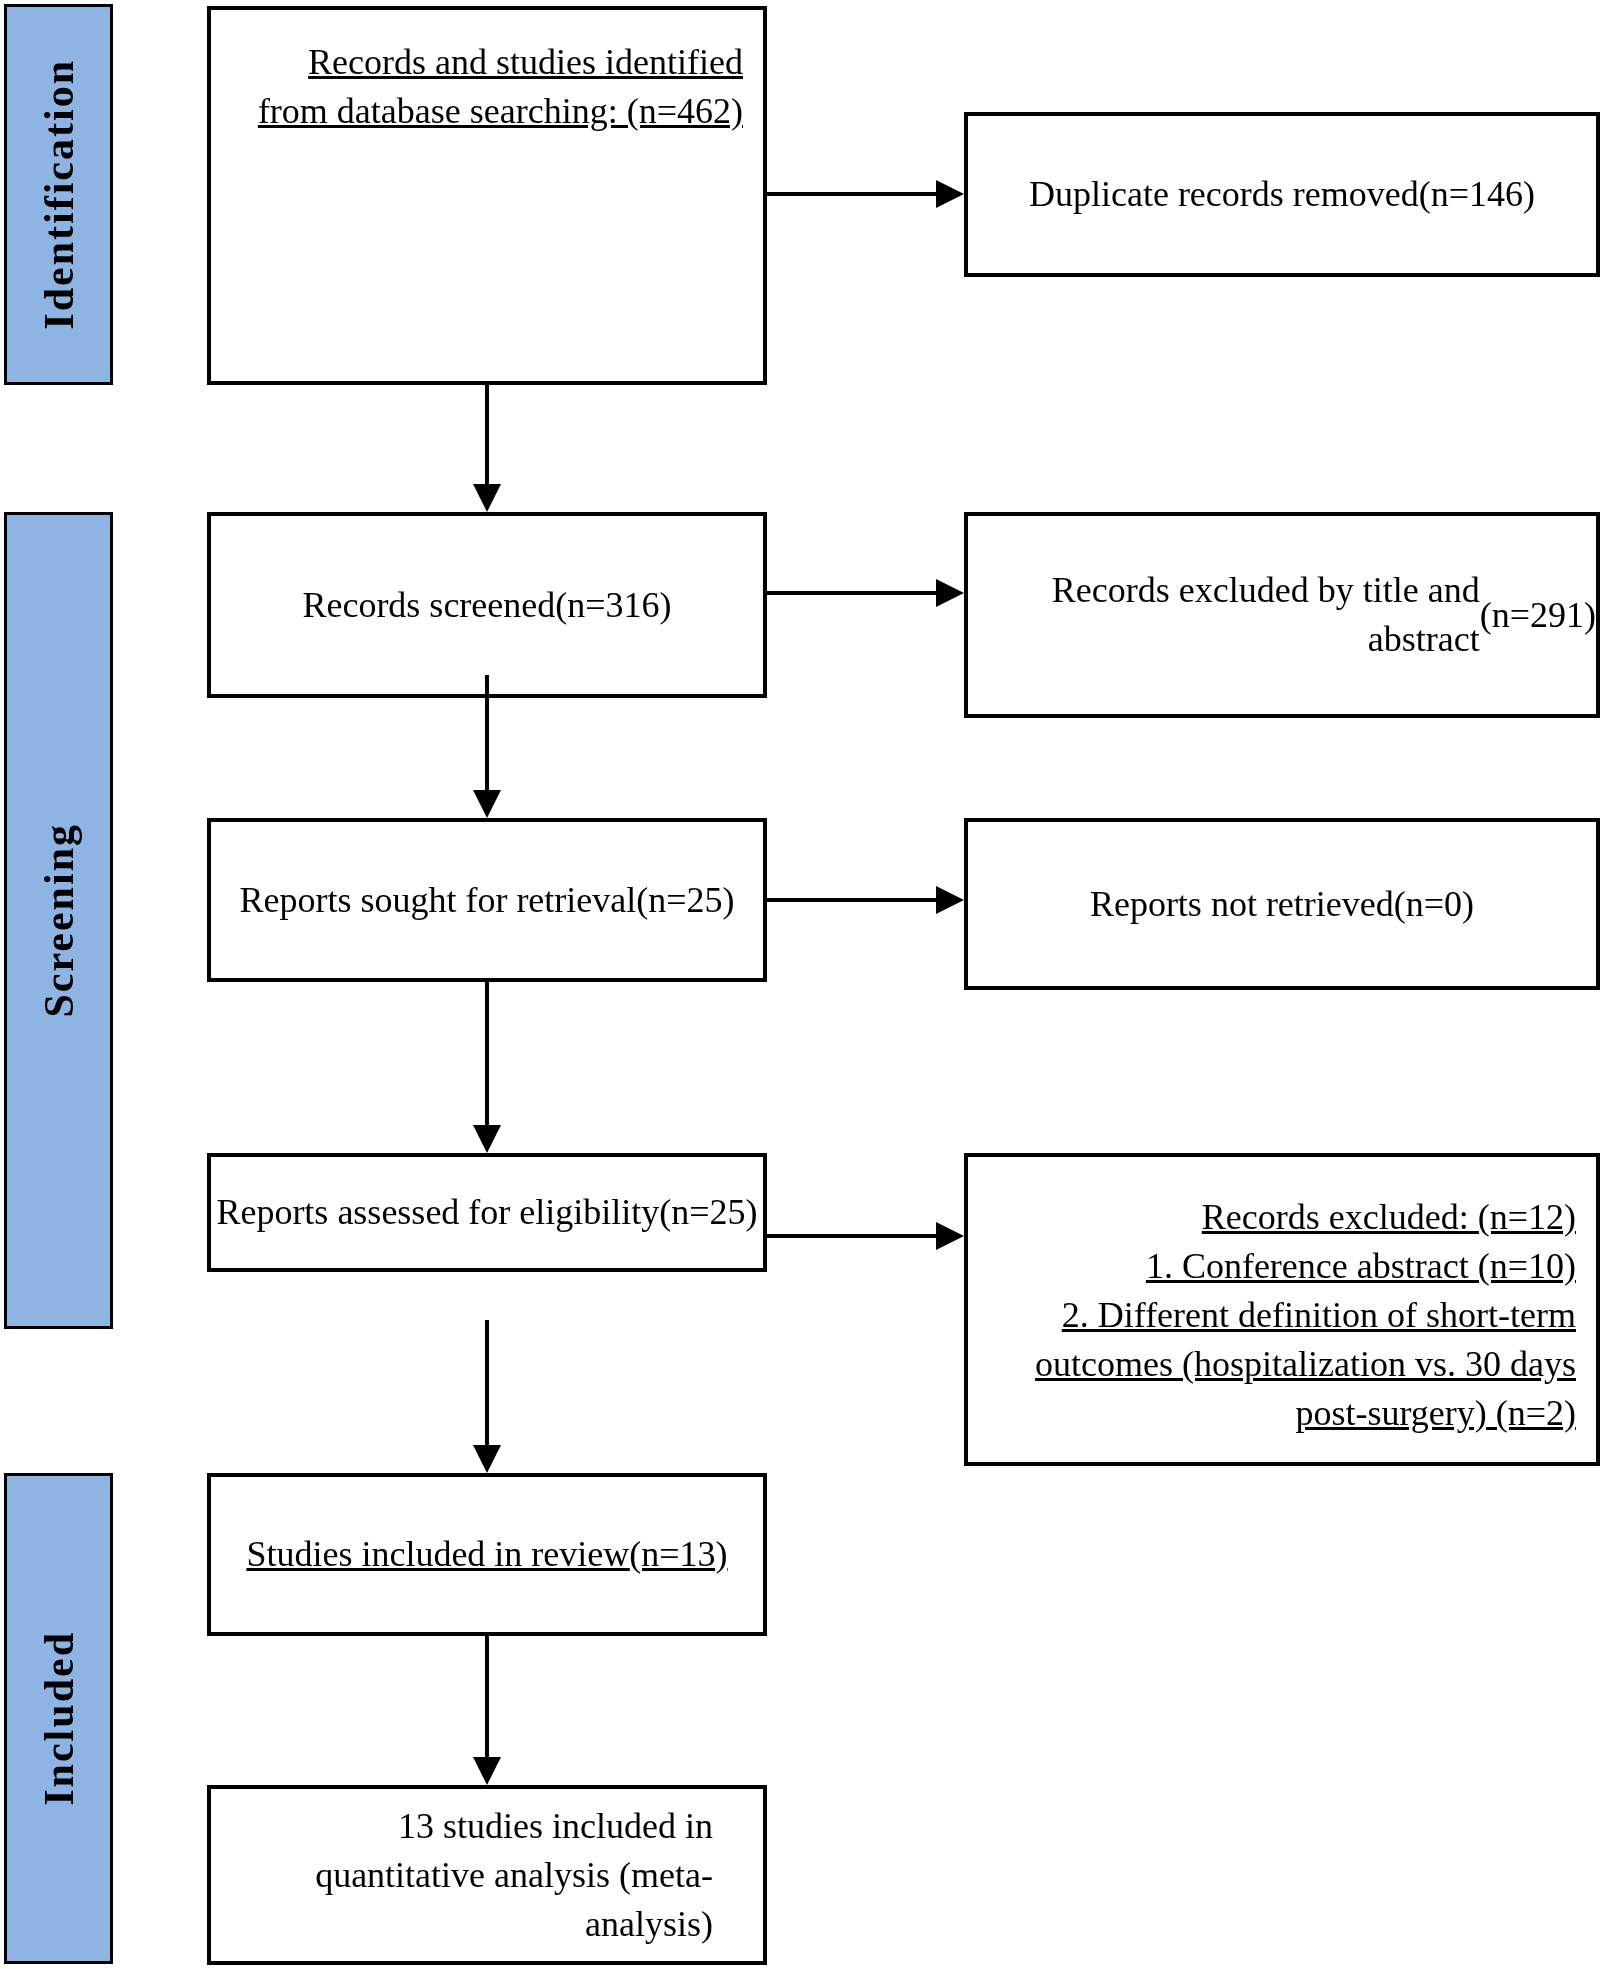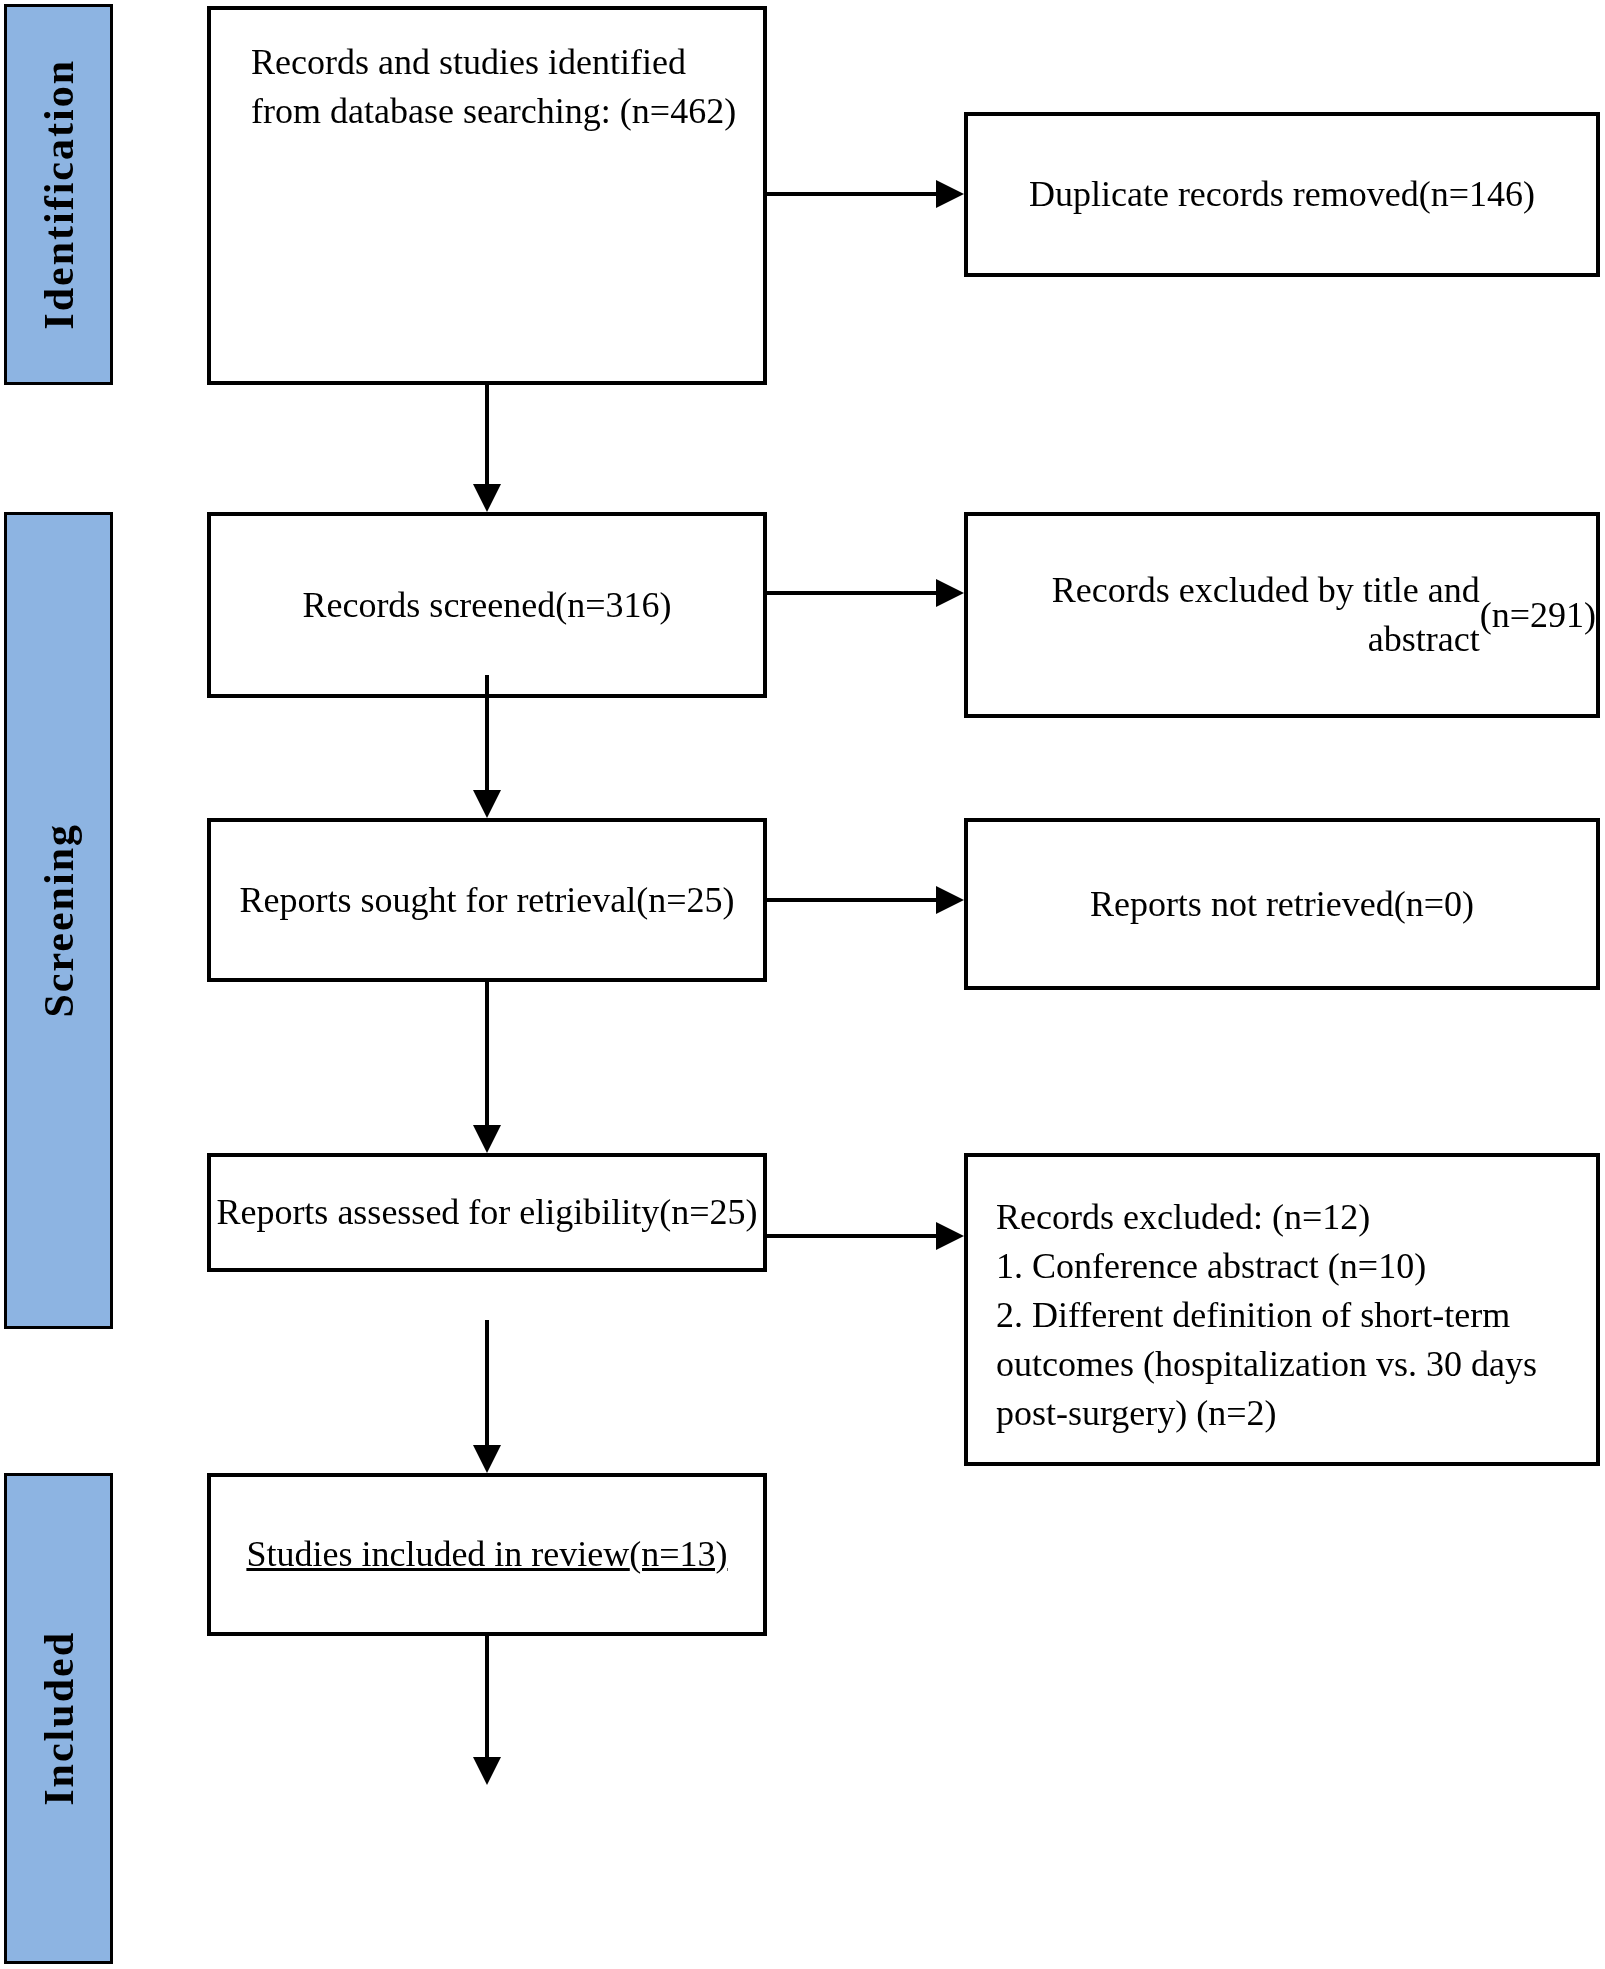--- a/index.html
+++ b/index.html
@@ -46,21 +46,22 @@
   }
   .box.centered{
     display:flex;
     flex-direction:row;
     align-items:center;
     justify-content:center;
     text-align:right;
   }
   .box.lefttext{
     padding:28px 20px 20px 40px;
-    text-align:left;
+    text-align:right;
+    text-decoration:underline;
   }
   .col-main{left:207px;width:560px;}
   .col-side{left:964px;width:636px;}
   .narrow-text{max-width:452px;}
   
   .vshaft{
     position:absolute;
     width:4px;
     background:var(--line);
     left:485px;
@@ -122,20 +123,23 @@
   <div class="box col-main centered" style="top:1153px;height:119px;">
     <div>Reports assessed for eligibility</div>
     <div>(n=25)</div>
   </div>
 
   <div class="box col-main centered" style="top:1473px;height:163px;text-decoration:underline;">
     <div>Studies included in review</div>
     <div>(n=13)</div>
   </div>
 
+  <div class="box col-main centered" style="top:1785px;height:180px;">
+    <div class="narrow-text">13 studies included in quantitative analysis (meta-analysis)</div>
+  </div>
 
   <div class="box col-side centered" style="top:112px;height:165px;">
     <div>Duplicate records removed</div>
     <div>(n=146)</div>
   </div>
 
   <div class="box col-side centered" style="top:512px;height:206px;">
     <div>Records excluded by title and abstract</div>
     <div>(n=291)</div>
   </div>

